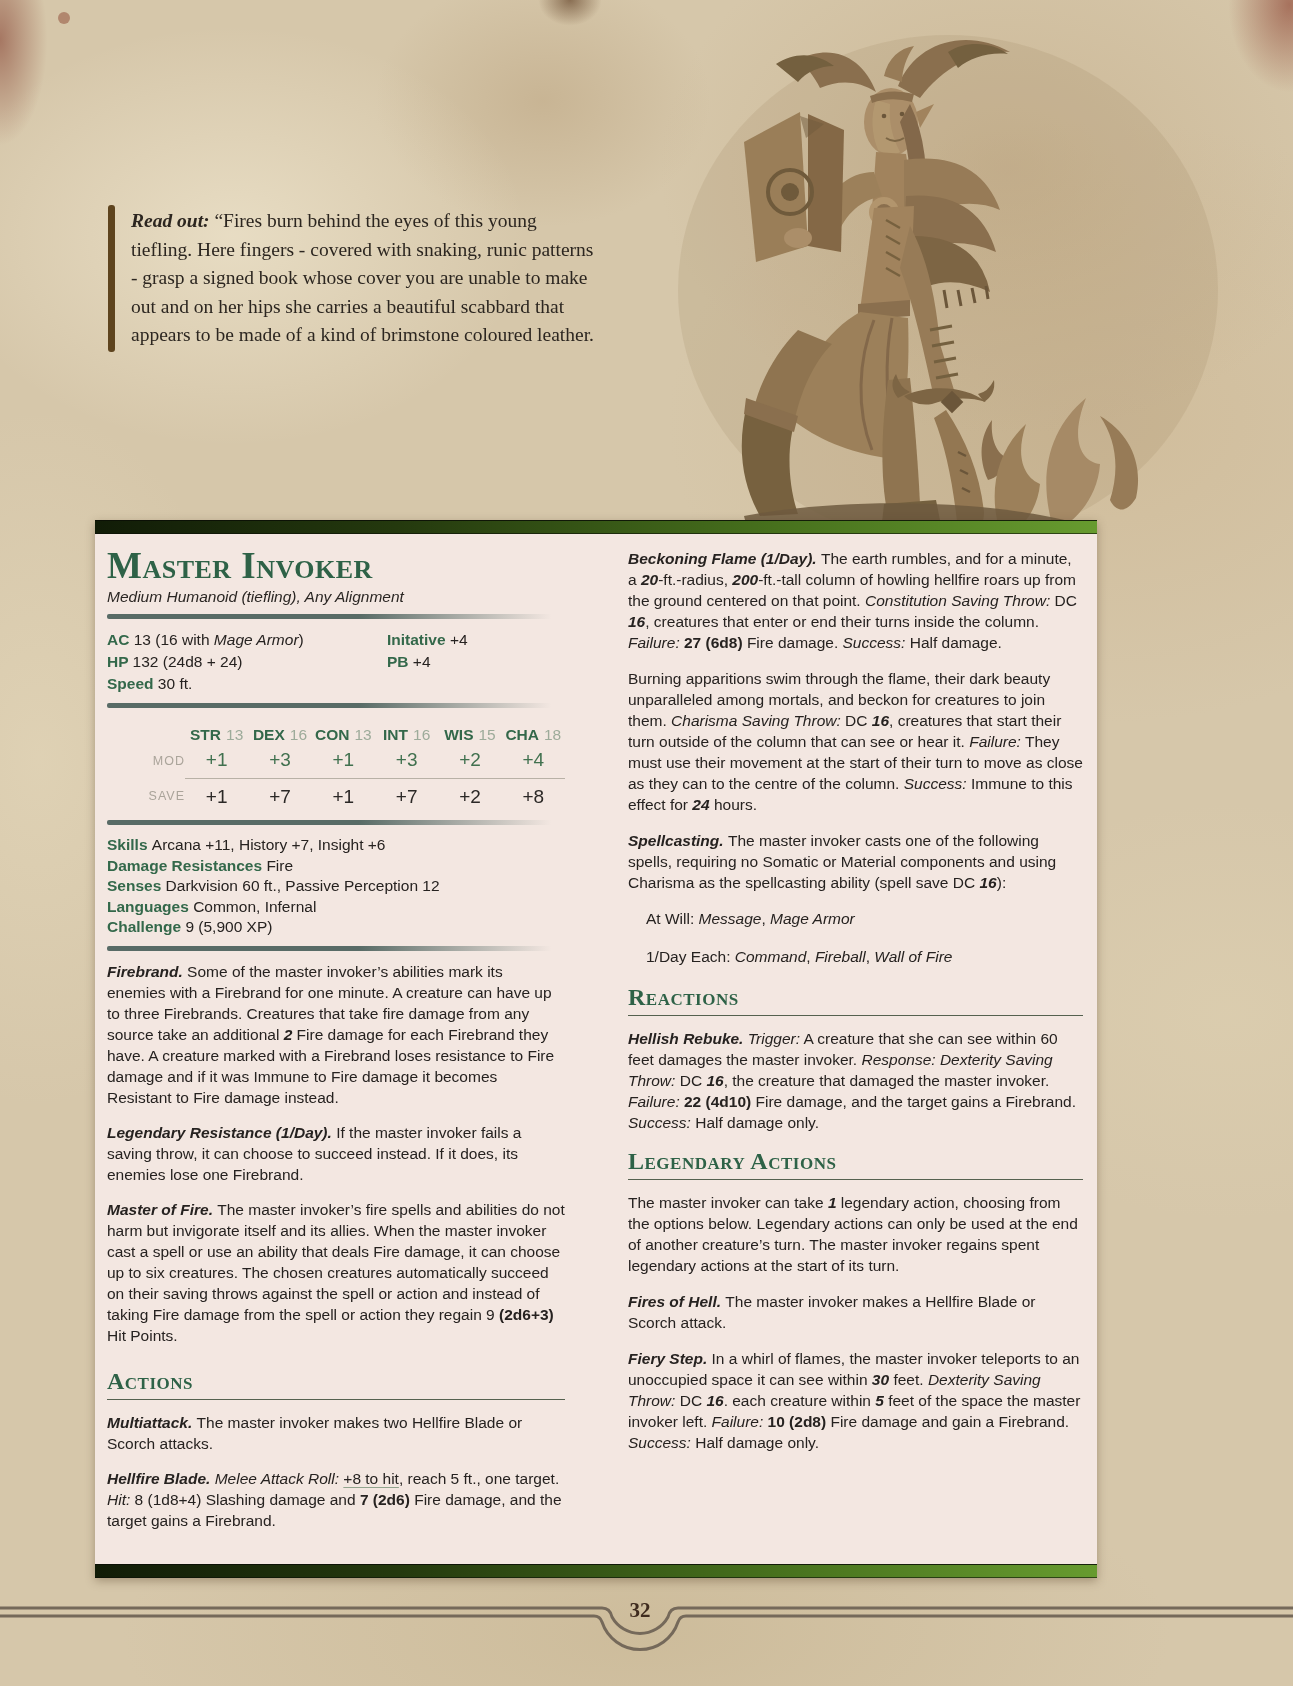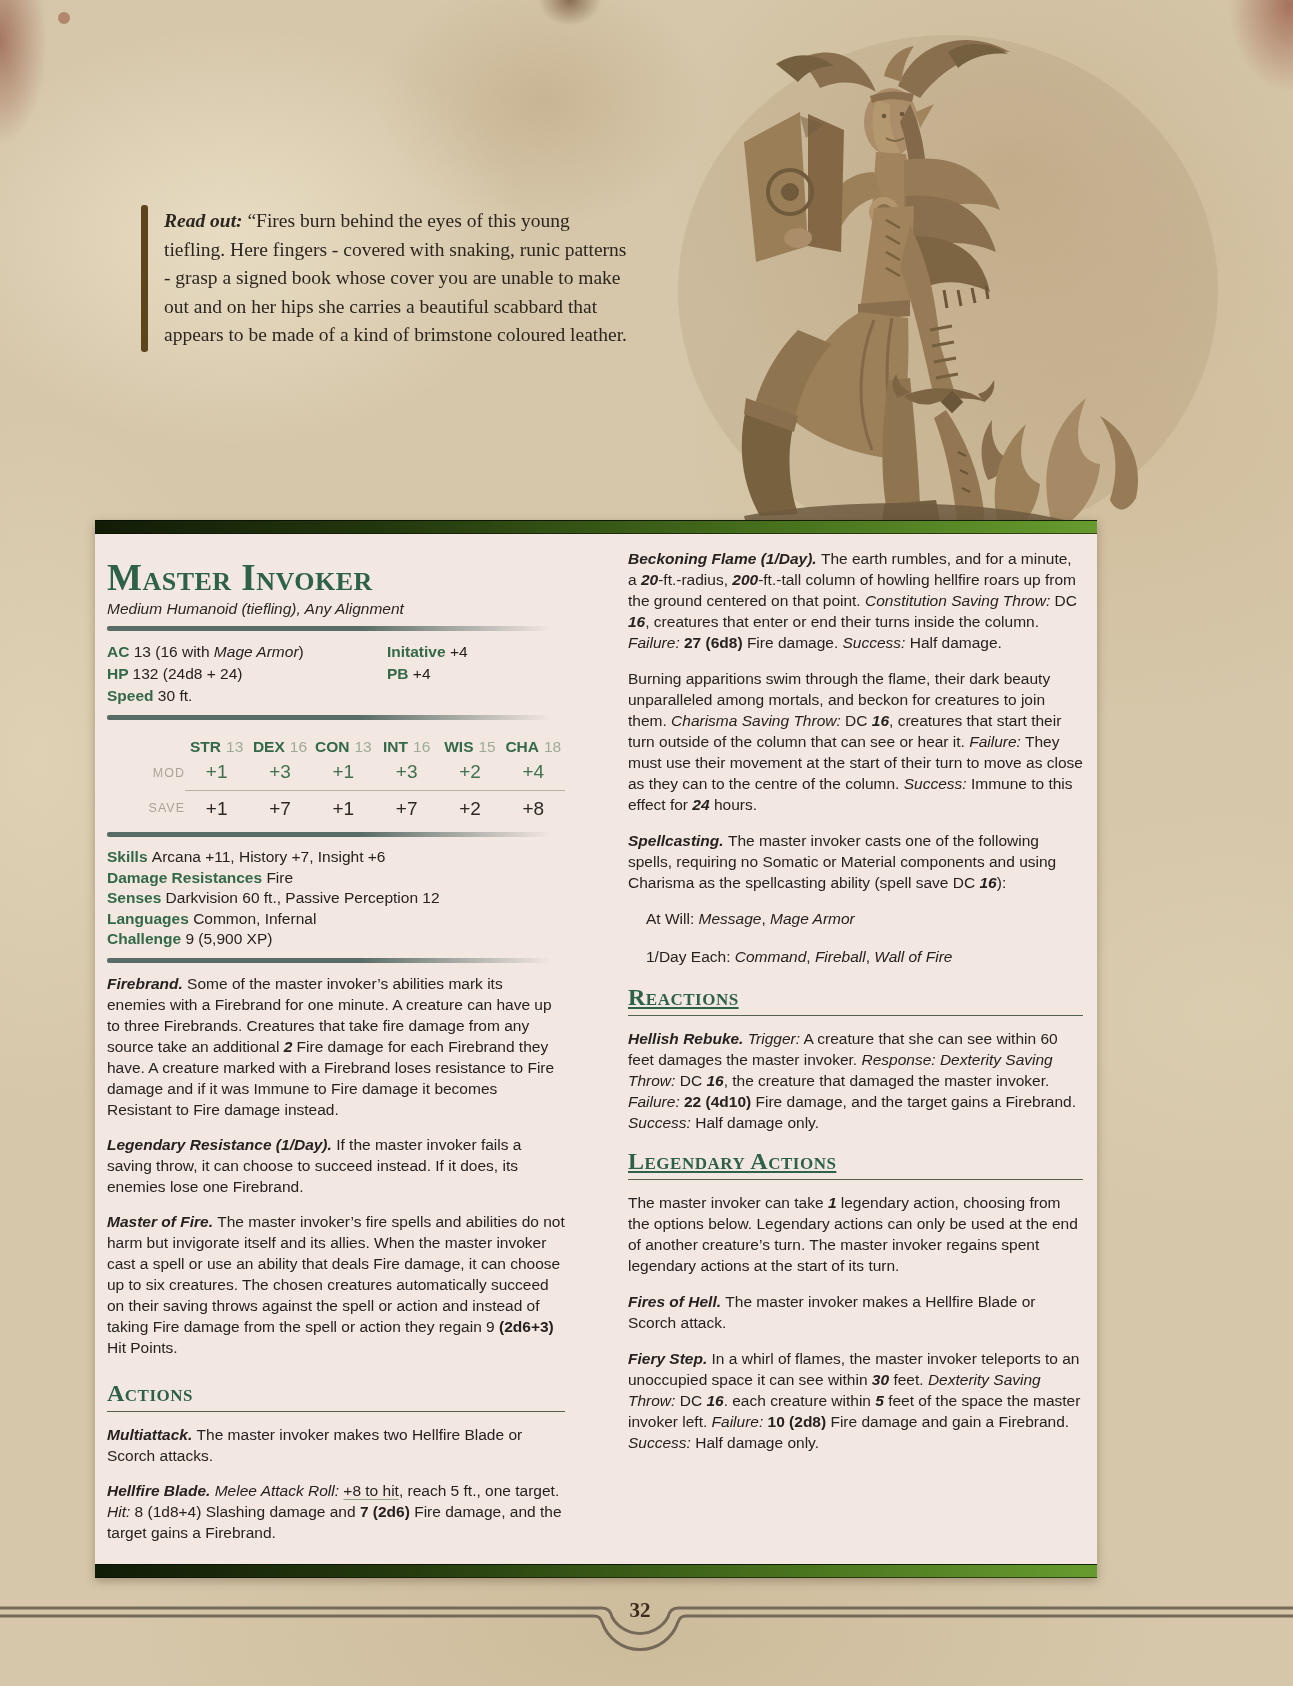--- a/index.html
+++ b/index.html
@@ -25,34 +25,34 @@
       radial-gradient(ellipse 240px 180px at 42% 6%, rgba(168,138,98,.30), transparent 70%),
       radial-gradient(ellipse 420px 300px at 95% 60%, rgba(225,212,180,.4), transparent 70%);
   }
   .stain{position:absolute;z-index:0;pointer-events:none;}
   .stain-tl{left:0;top:0;width:54px;height:160px;background:radial-gradient(ellipse at 0% 25%, rgba(118,40,28,.5), transparent 62%);}
   .stain-tr{right:0;top:0;width:70px;height:100px;background:radial-gradient(ellipse at 95% 5%, rgba(128,44,30,.55), transparent 65%);}
   .stain-dot{left:58px;top:12px;width:12px;height:12px;border-radius:50%;background:rgba(134,58,38,.45);}
   .stain-smudge{left:538px;top:0;width:64px;height:26px;background:radial-gradient(ellipse at 50% 0%, rgba(88,54,28,.6), transparent 70%);}
 
   
-  .readout{position:absolute;left:108px;top:205px;width:492px;z-index:2;display:flex;margin-left:33px;}
+  .readout{position:absolute;left:108px;top:205px;width:492px;z-index:2;display:flex;}
   .readout-bar{width:7px;background:var(--quote-bar);border-radius:3px;margin-right:16px;flex:0 0 7px;}
   .readout-text{margin:2px 0;font-family:"Liberation Serif",serif;font-size:19.5px;line-height:28.5px;color:#2c2620;}
   .readout-text .seg-bi{font-weight:700;font-style:italic;}
 
   
   .mini{position:absolute;left:648px;top:0;width:645px;height:535px;z-index:1;}
 
   
   .statblock{position:absolute;left:95px;top:520px;width:1002px;z-index:2;box-shadow:0 3px 9px rgba(70,50,25,.35);}
   .bar{height:12px;background:linear-gradient(90deg,#111c07 0%,#24390e 30%,#47711d 68%,var(--bar-green) 100%);
        border-top:1.5px solid rgba(10,14,5,.85);border-bottom:1.5px solid rgba(10,14,5,.6);}
   .sb-body{background:var(--panel-bg);height:1030px;overflow:hidden;display:flex;padding:0 12px;box-sizing:border-box;}
-  .col{flex:0 0 458px;padding-top:20px;}
+  .col{flex:0 0 458px;padding-top:8px;}
   .col-left{margin-right:63px;}
   .col-right{flex:0 0 455px;padding-top:14px;}
 
   .sb-title{margin:4px 0 2px;font-family:"Liberation Serif",serif;font-variant:small-caps;
     font-weight:700;font-size:37px;line-height:40px;letter-spacing:.5px;color:var(--header-green);}
   .sb-meta{margin:0 0 8px;font-style:italic;font-size:15.5px;color:#2a2623;}
 
   .divider{height:5px;margin:8px 0 10px;border-radius:2px;
     background:linear-gradient(90deg,var(--divider) 0%,var(--divider) 55%,rgba(88,107,102,0) 97%);}
 
@@ -71,21 +71,21 @@
 
   .details p{margin:0;font-size:15.5px;line-height:20.5px;}
 
   .trait{margin:0 0 14px;font-size:15.5px;line-height:21px;}
   .col-right .trait{margin-bottom:15px;}
   .spell-line{margin:2px 0 17px 18px;font-size:15.5px;line-height:21px;}
 
   .section-h{margin:22px 0 12px;font-family:"Liberation Serif",serif;font-variant:small-caps;font-weight:600;
     font-size:24px;line-height:26px;letter-spacing:.5px;color:var(--header-green);
     border-bottom:1.5px solid #55614f;padding-bottom:5px;}
-  .col-right .section-h{margin-top:14px;text-decoration:underline;}
+  .col-right .section-h{margin-top:14px;}
 
   .seg-n{}
   .seg-b{font-weight:700;}
   .seg-i{font-style:italic;}
   .seg-bi{font-weight:700;font-style:italic;}
   .seg-u{text-decoration:underline;text-decoration-color:#91a48d;text-underline-offset:3px;}
   .seg-lbl{font-weight:700;color:var(--label-green);}
 
   
   .page-footer{position:absolute;left:0;top:1596px;width:1030px;height:80px;z-index:2;}

